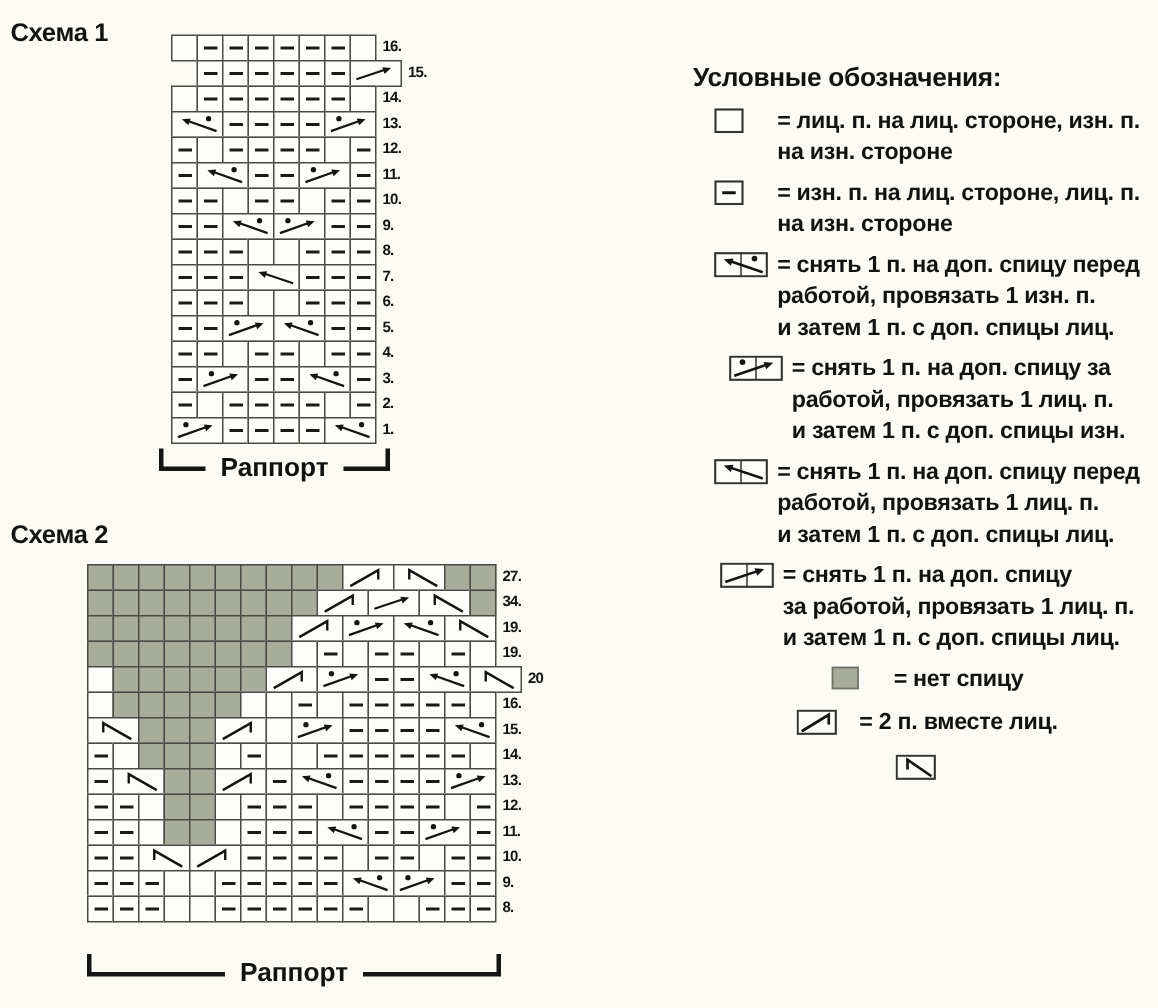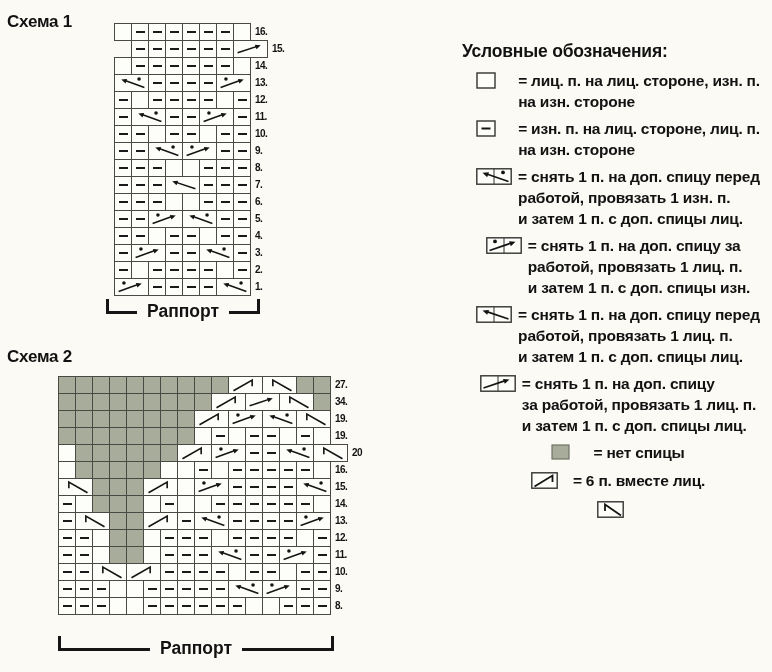--- a/index.html
+++ b/index.html
@@ -1077,28 +1077,28 @@
             <polygon points="29.5,4.4 23,3.9 24.8,8.8" fill="#141414"></polygon>
           </svg></div>
         <div class="legend-text">= снять 1 п. на доп. спицу
 за работой, провязать 1 лиц. п.
 и затем 1 п. с доп. спицы лиц.</div>
       </div>
       <div class="legend-item">
         <div class="legend-sym"><svg width="19" height="16" viewBox="0 0 19 16">
             <rect x="1" y="1" width="17" height="14" fill="#a8ac9b" stroke="#6e7265" stroke-width="1.2"></rect>
           </svg></div>
-        <div class="legend-text">= нет спицы</div>
+        <div class="legend-text">= нет спицу</div>
       </div>
       <div class="legend-item">
         <div class="legend-sym"><svg width="27" height="17" viewBox="0 0 27 17">
             <rect x="0.8" y="0.8" width="25.4" height="15.4" fill="#fdfdfa" stroke="#333330" stroke-width="1.4"></rect>
             <polyline points="3.5,14.5 21.5,3.5 21.5,10" fill="none" stroke="#141414" stroke-width="1.8"></polyline>
           </svg></div>
-        <div class="legend-text">= 6 п. вместе лиц.</div>
+        <div class="legend-text">= 2 п. вместе лиц.</div>
       </div>
       <div class="legend-item">
         <div class="legend-sym"><svg width="27" height="17" viewBox="0 0 27 17">
             <rect x="0.8" y="0.8" width="25.4" height="15.4" fill="#fdfdfa" stroke="#333330" stroke-width="1.4"></rect>
             <polyline points="8,10 8,3.5 24,14.5" fill="none" stroke="#141414" stroke-width="1.8"></polyline>
           </svg></div>
       </div>
     </div>
 </div>
 

